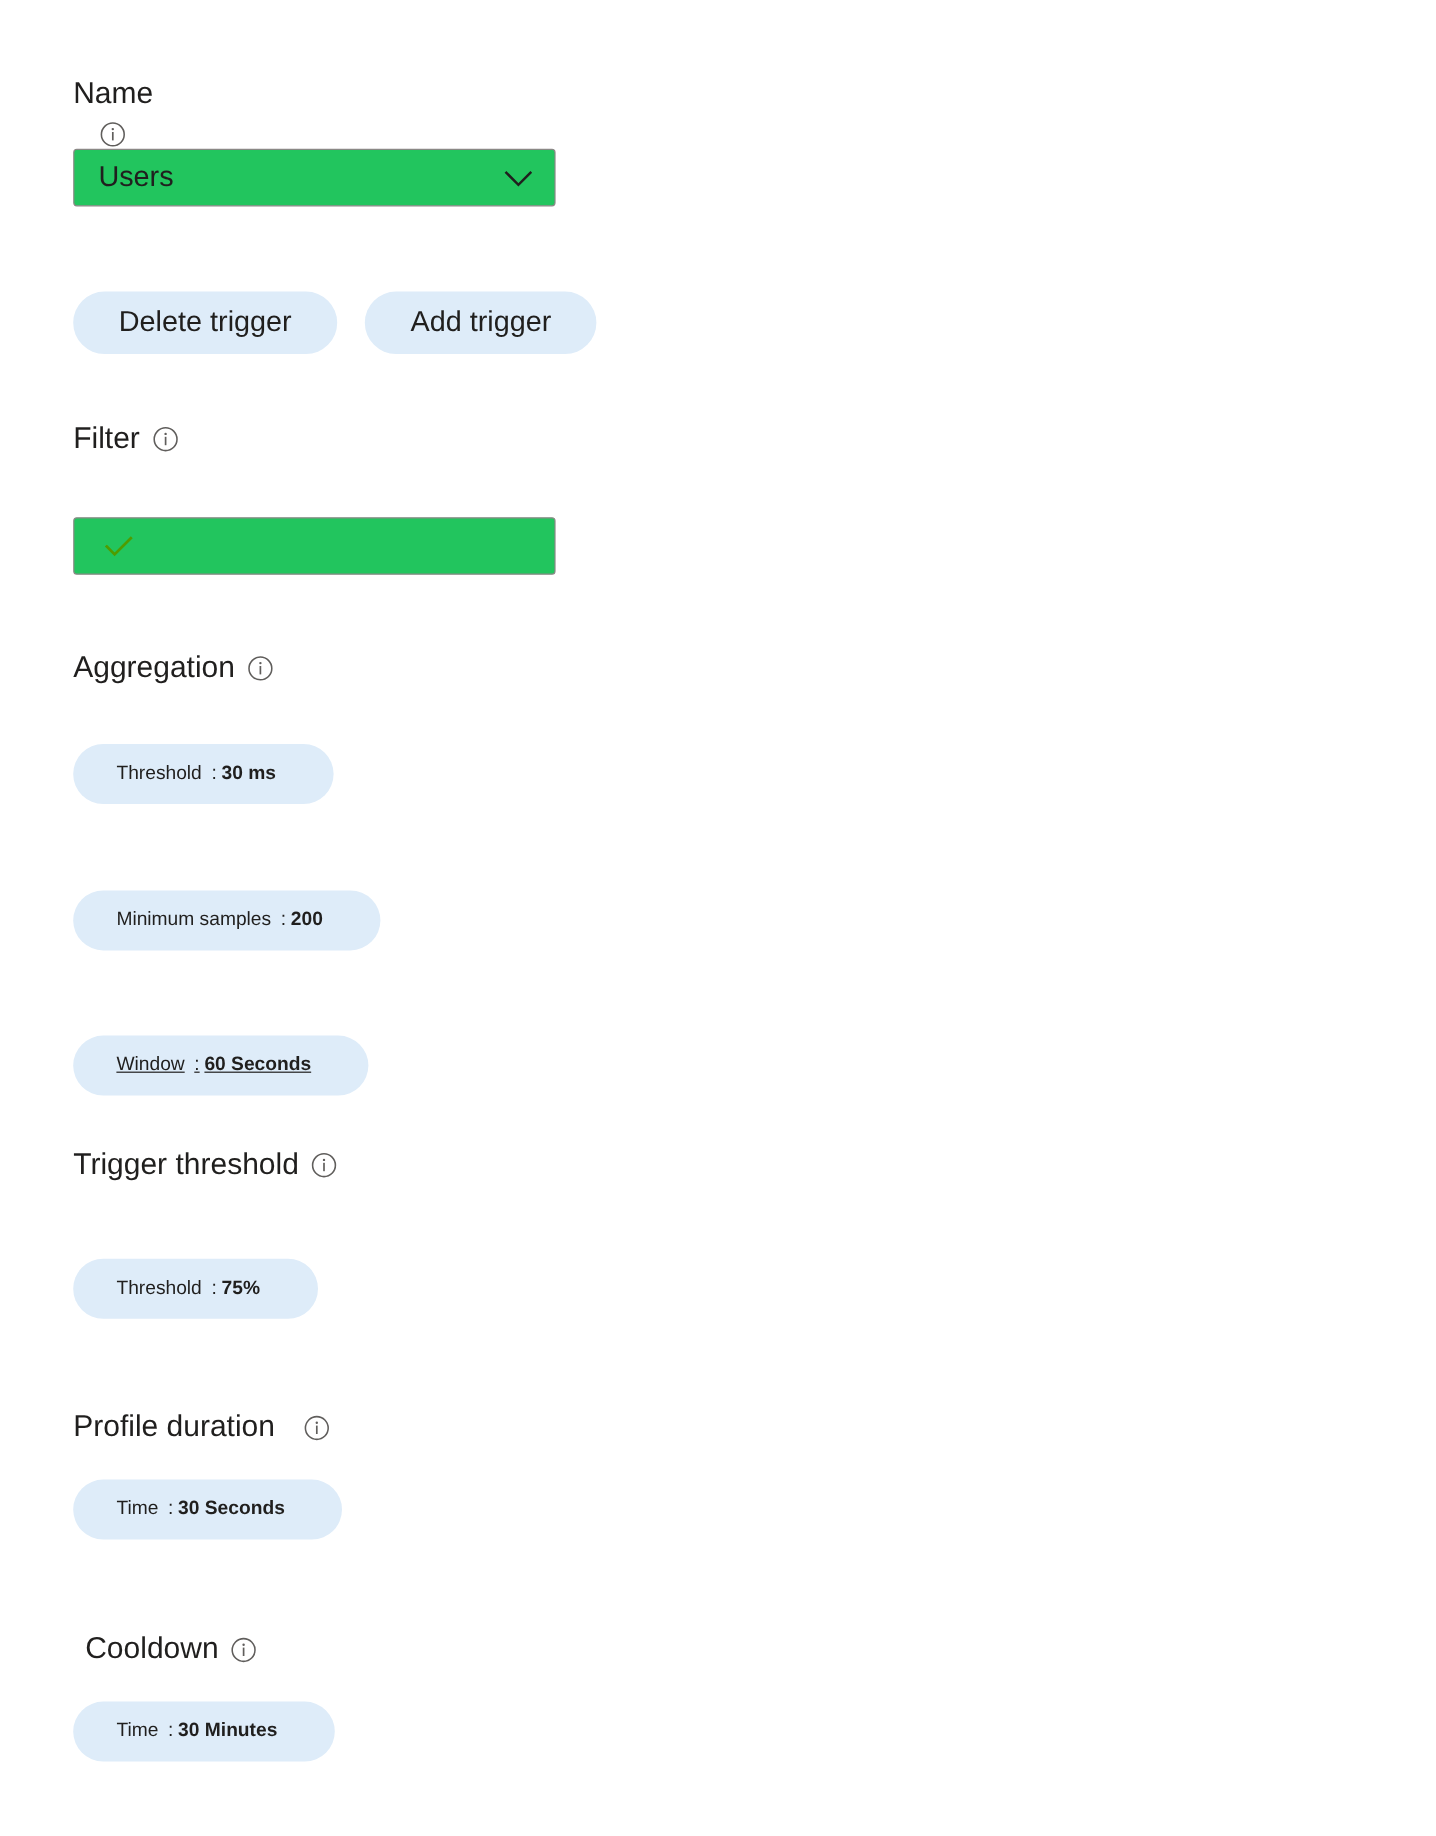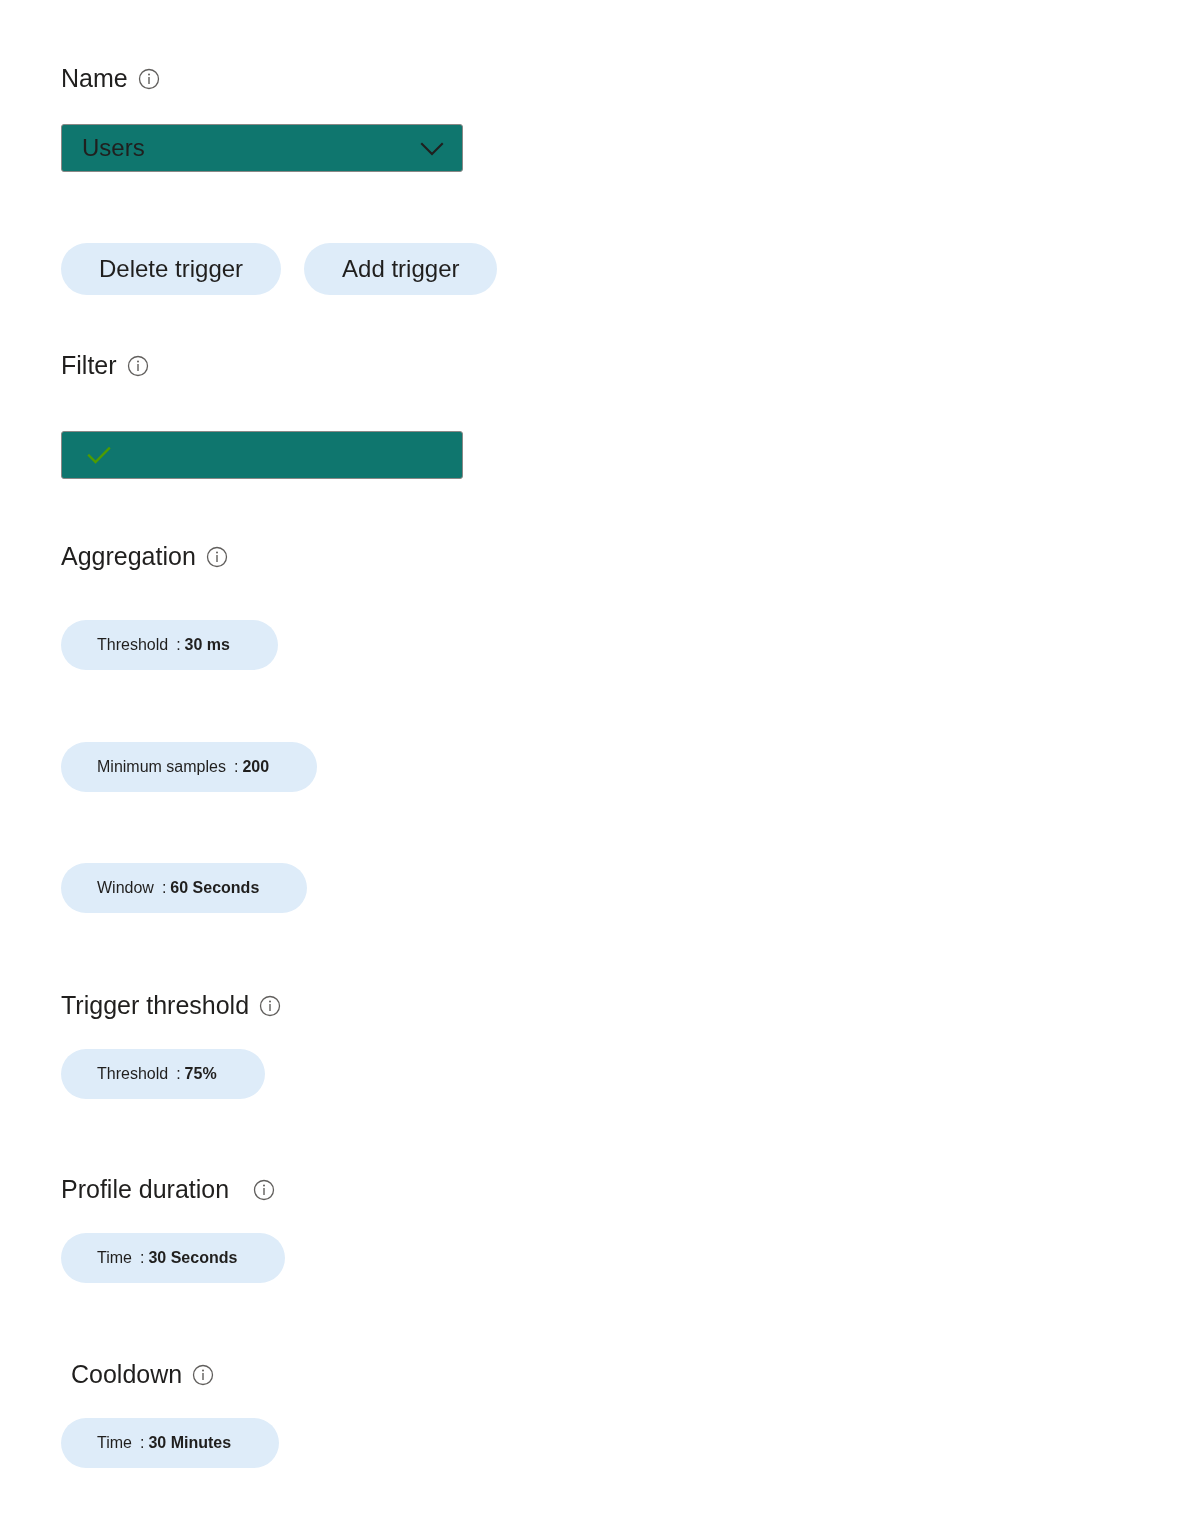--- a/index.html
+++ b/index.html
@@ -45,21 +45,21 @@
   }
   .info-icon svg { display: block; }
 
   
   .input-box {
     box-sizing: border-box;
     width: 402px;
     height: 48px;
     border: 1px solid #8a8886;
     border-radius: 3px;
-    background: #0f766e;
+    background: #22c55e;
     display: flex;
     align-items: center;
     padding: 0 12px 0 20px;
   }
   .input-box .input-value {
     flex: 1 1 auto;
     font-size: 24px;
     color: #201f1e;
     line-height: 1;
     white-space: nowrap;
@@ -113,30 +113,30 @@
     line-height: 26px;
     color: #201f1e;
     white-space: nowrap;
     cursor: pointer;
   }
   .value-pill .pill-key { font-weight: 400; }
   .value-pill .pill-sep { font-weight: 400; padding: 0 4px 0 8px; }
   .value-pill .pill-val { font-weight: 700; }
 
   
-  .p-name-label      { position: absolute; left: 61px;  top: 66px; }
+  .p-name-label      { position: absolute; left: 61px;  top: 66px; flex-direction: column; }
   .p-name-input      { position: absolute; left: 61px;  top: 124px; }
   .p-trigger-buttons { position: absolute; left: 61px;  top: 243px; }
   .p-filter-label    { position: absolute; left: 61px;  top: 353px; }
   .p-filter-input    { position: absolute; left: 61px;  top: 431px; }
   .p-agg-label       { position: absolute; left: 61px;  top: 544px; }
   .p-agg-pill-1      { position: absolute; left: 61px;  top: 620px; }
   .p-agg-pill-2      { position: absolute; left: 61px;  top: 742px; }
-  .p-agg-pill-3      { position: absolute; left: 61px;  top: 863px; }
-  .p-tt-label        { position: absolute; left: 61px;  top: 993px; }
+  .p-agg-pill-3      { position: absolute; left: 61px;  top: 863px; text-decoration: underline; }
+  .p-tt-label        { position: absolute; left: 61px;  top: 958px; }
   .p-tt-pill         { position: absolute; left: 61px;  top: 1049px; }
   .p-pd-label        { position: absolute; left: 61px;  top: 1177px; gap: 24px; }
   .p-pd-pill         { position: absolute; left: 61px;  top: 1233px; }
   .p-cd-label        { position: absolute; left: 71px;  top: 1362px; }
   .p-cd-pill         { position: absolute; left: 61px;  top: 1418px; }
 </style>
 </head>
 <body>
 
 <div class="form">

